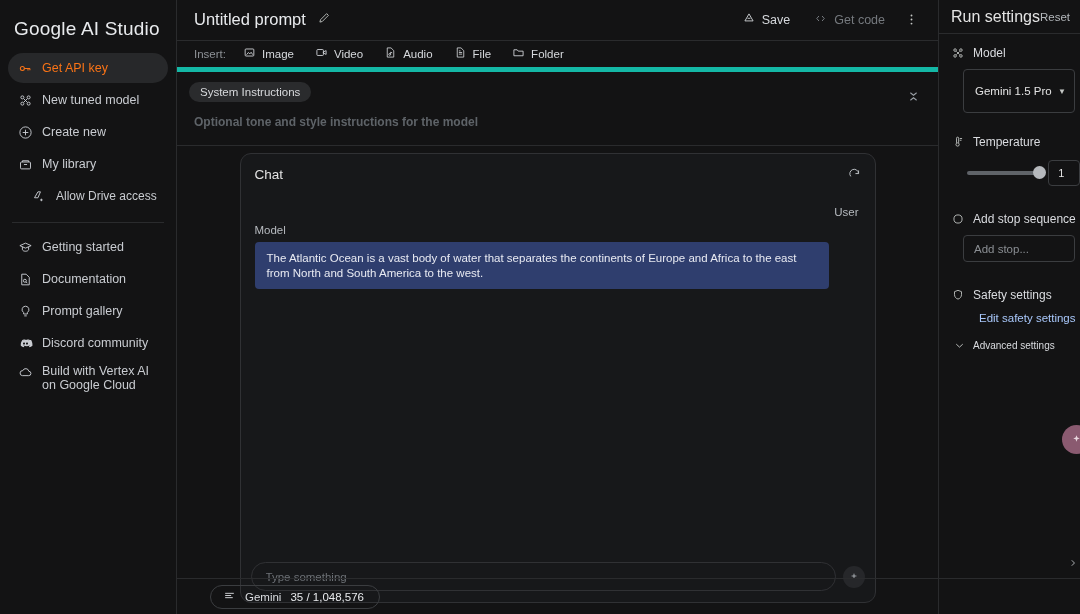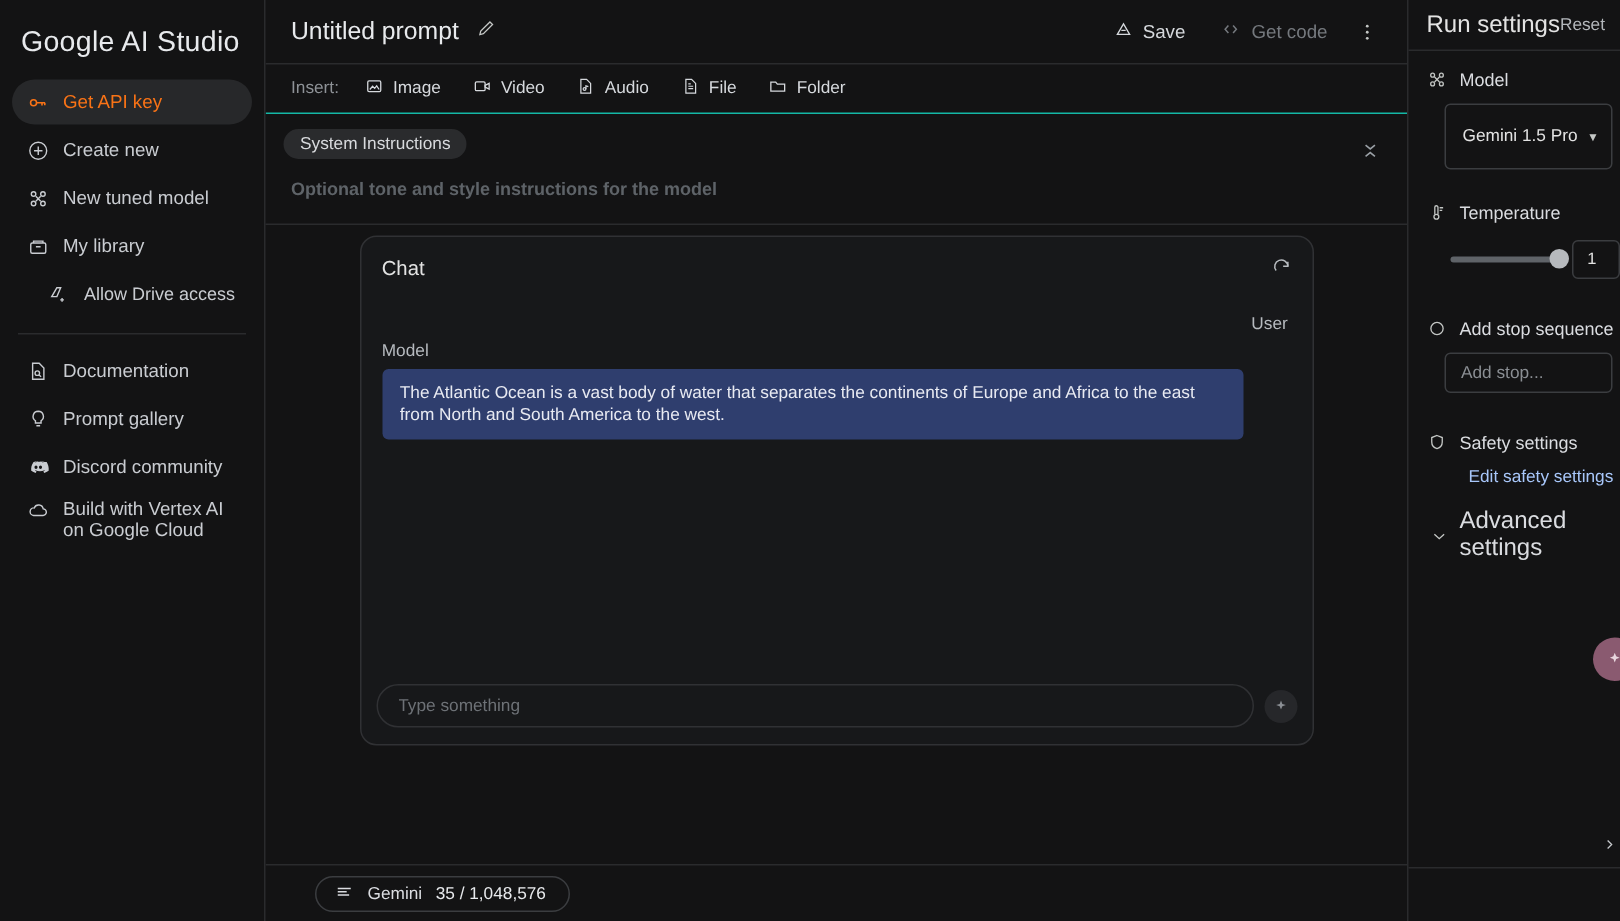--- a/index.html
+++ b/index.html
@@ -73,21 +73,21 @@
   .tb-btn {
     display: flex; align-items: center; gap: 6px;
     height: 28px; padding: 0 10px; border-radius: 14px;
     font-size: 12.5px; color: #d6d9dd; cursor: pointer; white-space: nowrap;
   }
   .tb-btn.dim { color: #75797e; }
   .kebab { width: 26px; height: 26px; display:flex; align-items:center; justify-content:center; border-radius: 13px; cursor:pointer; color:#c4c7c5;}
 
   .insertbar {
     height: 33px; display: flex; align-items: center; gap: 3px;
-    padding: 0 0 0 17px; border-bottom: 1px solid #14b8a6;
+    padding: 0 0 0 17px; border-bottom: 5px solid #14b8a6;
     font-size: 11.5px;
   }
   .insert-label { color: #8e9297; margin-right: 5px; }
   .ins-btn {
     display: flex; align-items: center; gap: 6px;
     padding: 4px 9px; border-radius: 13px;
     color: #d6d9dd; cursor: pointer; white-space: nowrap;
   }
 
   
@@ -101,21 +101,21 @@
     margin: 13px 0 0 17px; font-size: 12px; color: #5e6368; font-weight: bold;
   }
   .sys-collapse {
     position: absolute; right: 17px; top: 17px;
     color: #9aa0a6; cursor: pointer; width: 15px; height: 15px;
   }
 
   
   .chat-area { flex: 1 1 auto; display: flex; justify-content: center; padding: 7px 0 0 0; min-height: 0; }
   .chat-card {
-    width: 636px; height: 340px;
+    width: 636px; height: 450px;
     border: 1px solid #303134; border-radius: 11px;
     background: #17181a; display: flex; flex-direction: column;
     overflow: hidden;
   }
   .chat-head {
     display: flex; align-items: center;
     padding: 10px 13px 4px 14px; height: 34px;
   }
   .chat-title { font-size: 13.5px; color: #e3e3e3; }
   .chat-refresh { margin-left: auto; color: #b8bcc0; cursor: pointer; width:15px; height:15px; }
@@ -203,21 +203,21 @@
     border: 1px solid #3b3d40; border-radius: 4px;
     background: transparent; color: #e3e3e3;
     font-size: 11.5px; padding: 0 10px;
     font-family: "Liberation Sans", sans-serif;
   }
   .stop-input::placeholder { color: #8a8e93; }
   .link {
     margin: 10px 0 0 28px; font-size: 11.5px;
     color: #a8c7fa; cursor: pointer;
   }
-  .adv-row { display: flex; align-items: center; gap: 7px; margin: 15px 0 0 14px; font-size: 16px; color: #dadce0; cursor: pointer; }
+  .adv-row { display: flex; align-items: center; gap: 7px; margin: 15px 0 0 14px; font-size: 10px; color: #dadce0; cursor: pointer; }
   .fab {
     position: absolute; right: -11px; top: 425px;
     width: 29px; height: 29px; border-radius: 15px;
     background: #8a5a70; display: flex; align-items: center; justify-content: center;
     color: #e8d6de; filter: blur(.4px); cursor: pointer;
   }
   .edge-chevron {
     position: absolute; right: 2px; top: 558px;
     color: #c8cbcf; font-size: 11px; cursor: pointer;
   }
@@ -238,43 +238,43 @@
             <circle cx="7" cy="12" r="3.2"></circle>
               <path d="M10.2 12h9M16 12v3M19 12v2.6"></path>
           </svg>
         </span>
         <span class="lbl">Get API key</span>
       </div>
 
       <div class="nav-item">
         <span class="ico">
           <svg viewBox="0 0 24 24" fill="none" stroke="currentColor" stroke-width="1.5">
-            <circle cx="12" cy="12" r="9"></circle>
-              <path d="M12 7.5v9M7.5 12h9"></path>
-          </svg>
-        </span>
-        <span class="lbl">Create new</span>
-      </div>
-
-      <div class="nav-item">
-        <span class="ico">
-          <svg viewBox="0 0 24 24" fill="none" stroke="currentColor" stroke-width="1.5">
             <circle cx="7" cy="7" r="2.4"></circle>
               <circle cx="17" cy="7" r="2.4"></circle>
             <circle cx="7" cy="17" r="2.4"></circle>
               <circle cx="17" cy="17" r="2.4"></circle>
             <path d="M9.4 9.4l5.2 5.2M14.6 9.4l-5.2 5.2"></path>
           </svg>
         </span>
         <span class="lbl">New tuned model</span>
       </div>
 
       <div class="nav-item">
         <span class="ico">
           <svg viewBox="0 0 24 24" fill="none" stroke="currentColor" stroke-width="1.5">
+            <circle cx="12" cy="12" r="9"></circle>
+              <path d="M12 7.5v9M7.5 12h9"></path>
+          </svg>
+        </span>
+        <span class="lbl">Create new</span>
+      </div>
+
+      <div class="nav-item">
+        <span class="ico">
+          <svg viewBox="0 0 24 24" fill="none" stroke="currentColor" stroke-width="1.5">
             <rect x="4" y="8" width="16" height="11" rx="1.6"></rect>
               <path d="M7 8V6h10v2M9.5 12h5"></path>
           </svg>
         </span>
         <span class="lbl">My library</span>
       </div>
 
       <div class="nav-item sub">
         <span class="ico">
           <svg viewBox="0 0 24 24" fill="none" stroke="currentColor" stroke-width="1.5">
@@ -282,20 +282,29 @@
               <path d="M15 15.5v4M13 17.5h4"></path>
           </svg>
         </span>
         <span class="lbl">Allow Drive access</span>
       </div>
     </div>
 
     <div class="divider"></div>
 
     <div>
+      <div class="nav-item">
+        <span class="ico">
+          <svg viewBox="0 0 24 24" fill="none" stroke="currentColor" stroke-width="1.5">
+            <path d="M3 9l9-4 9 4-9 4-9-4z"></path>
+              <path d="M7 11v4c0 1.6 2.2 3 5 3s5-1.4 5-3v-4"></path>
+          </svg>
+        </span>
+        <span class="lbl">Getting started</span>
+      </div>
 
       <div class="nav-item">
         <span class="ico">
           <svg viewBox="0 0 24 24" fill="none" stroke="currentColor" stroke-width="1.5">
             <path d="M6 3.5h7l5 5v12H6z"></path>
               <circle cx="11" cy="14" r="2.4"></circle>
               <path d="M12.8 15.8L15 18"></path>
           </svg>
         </span>
         <span class="lbl">Documentation</span>

